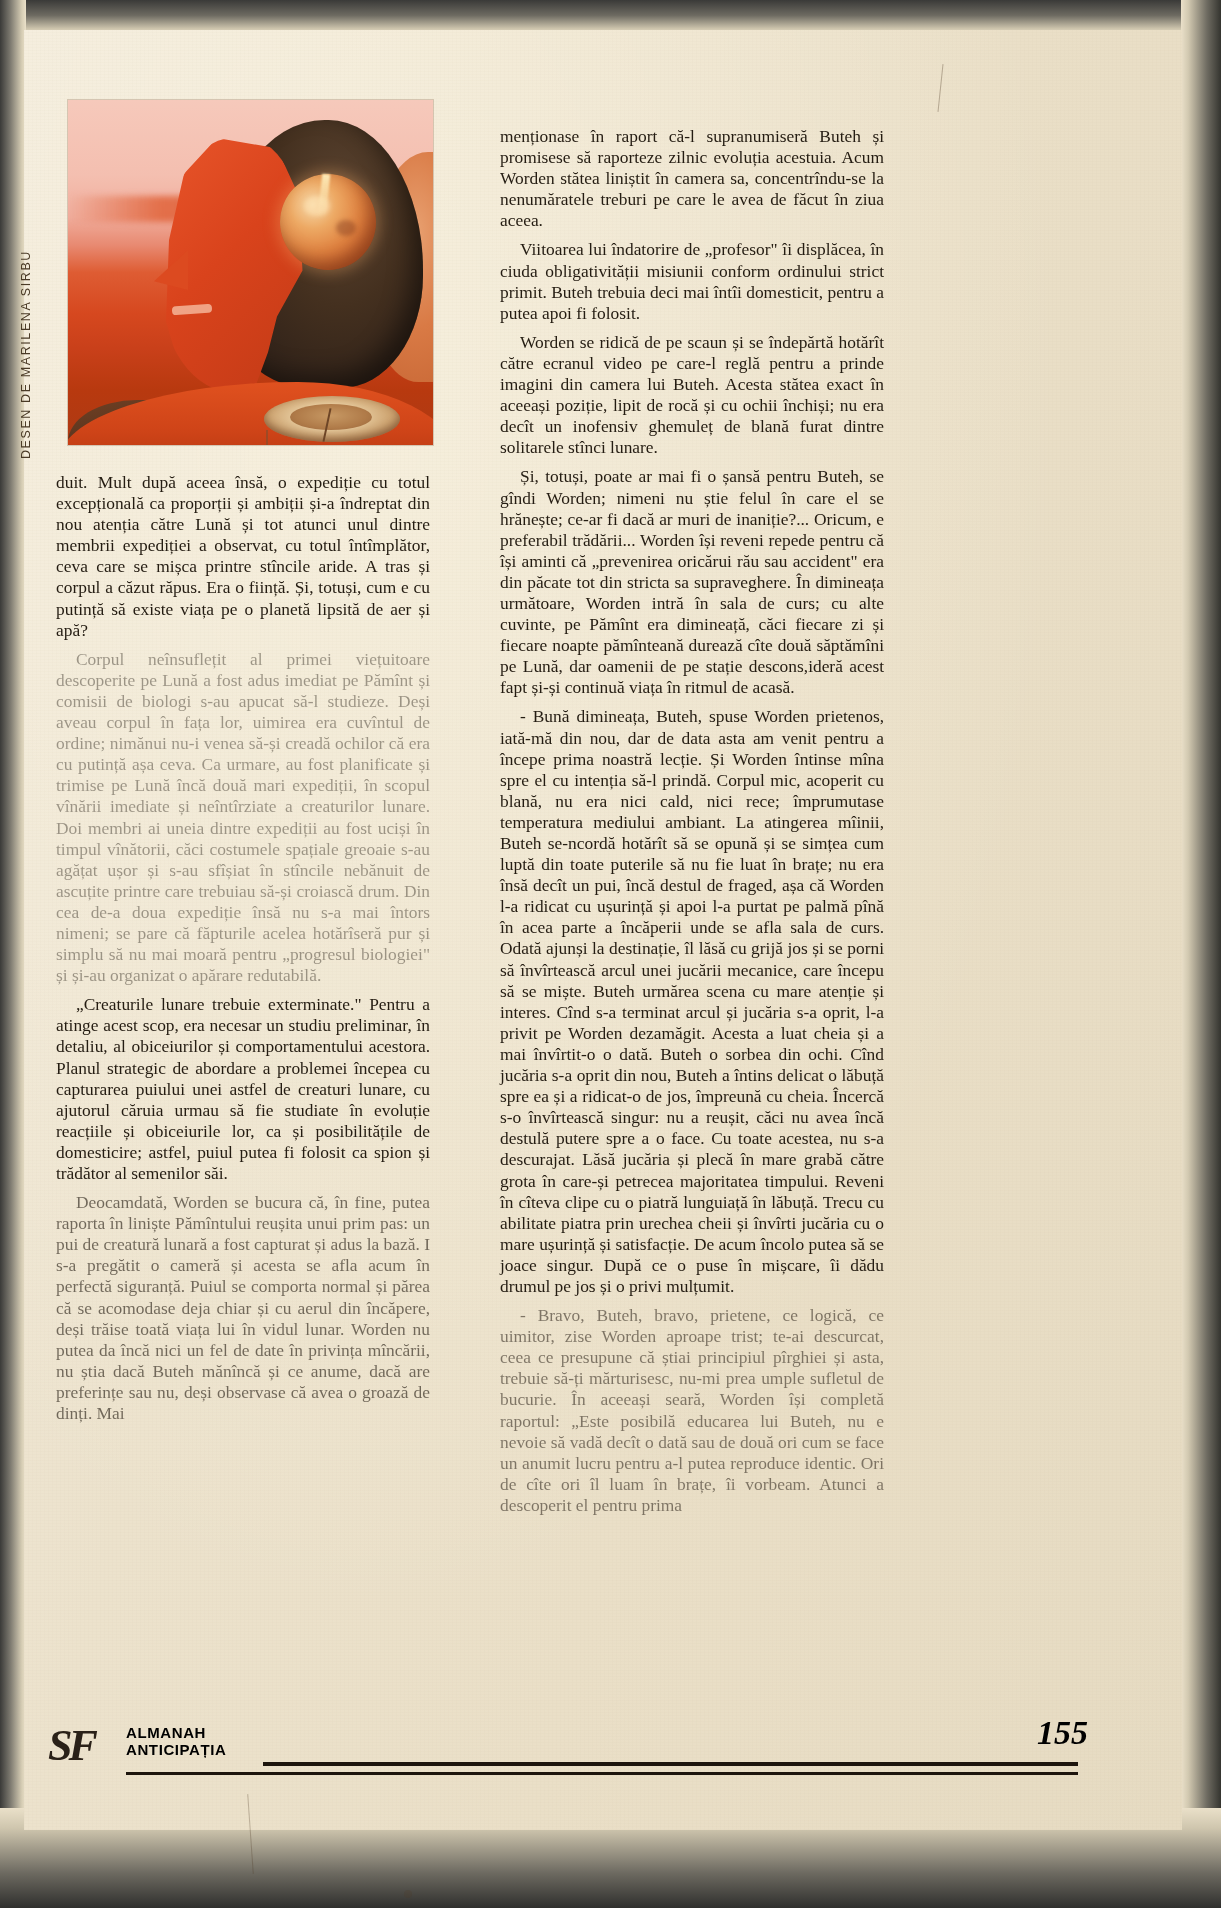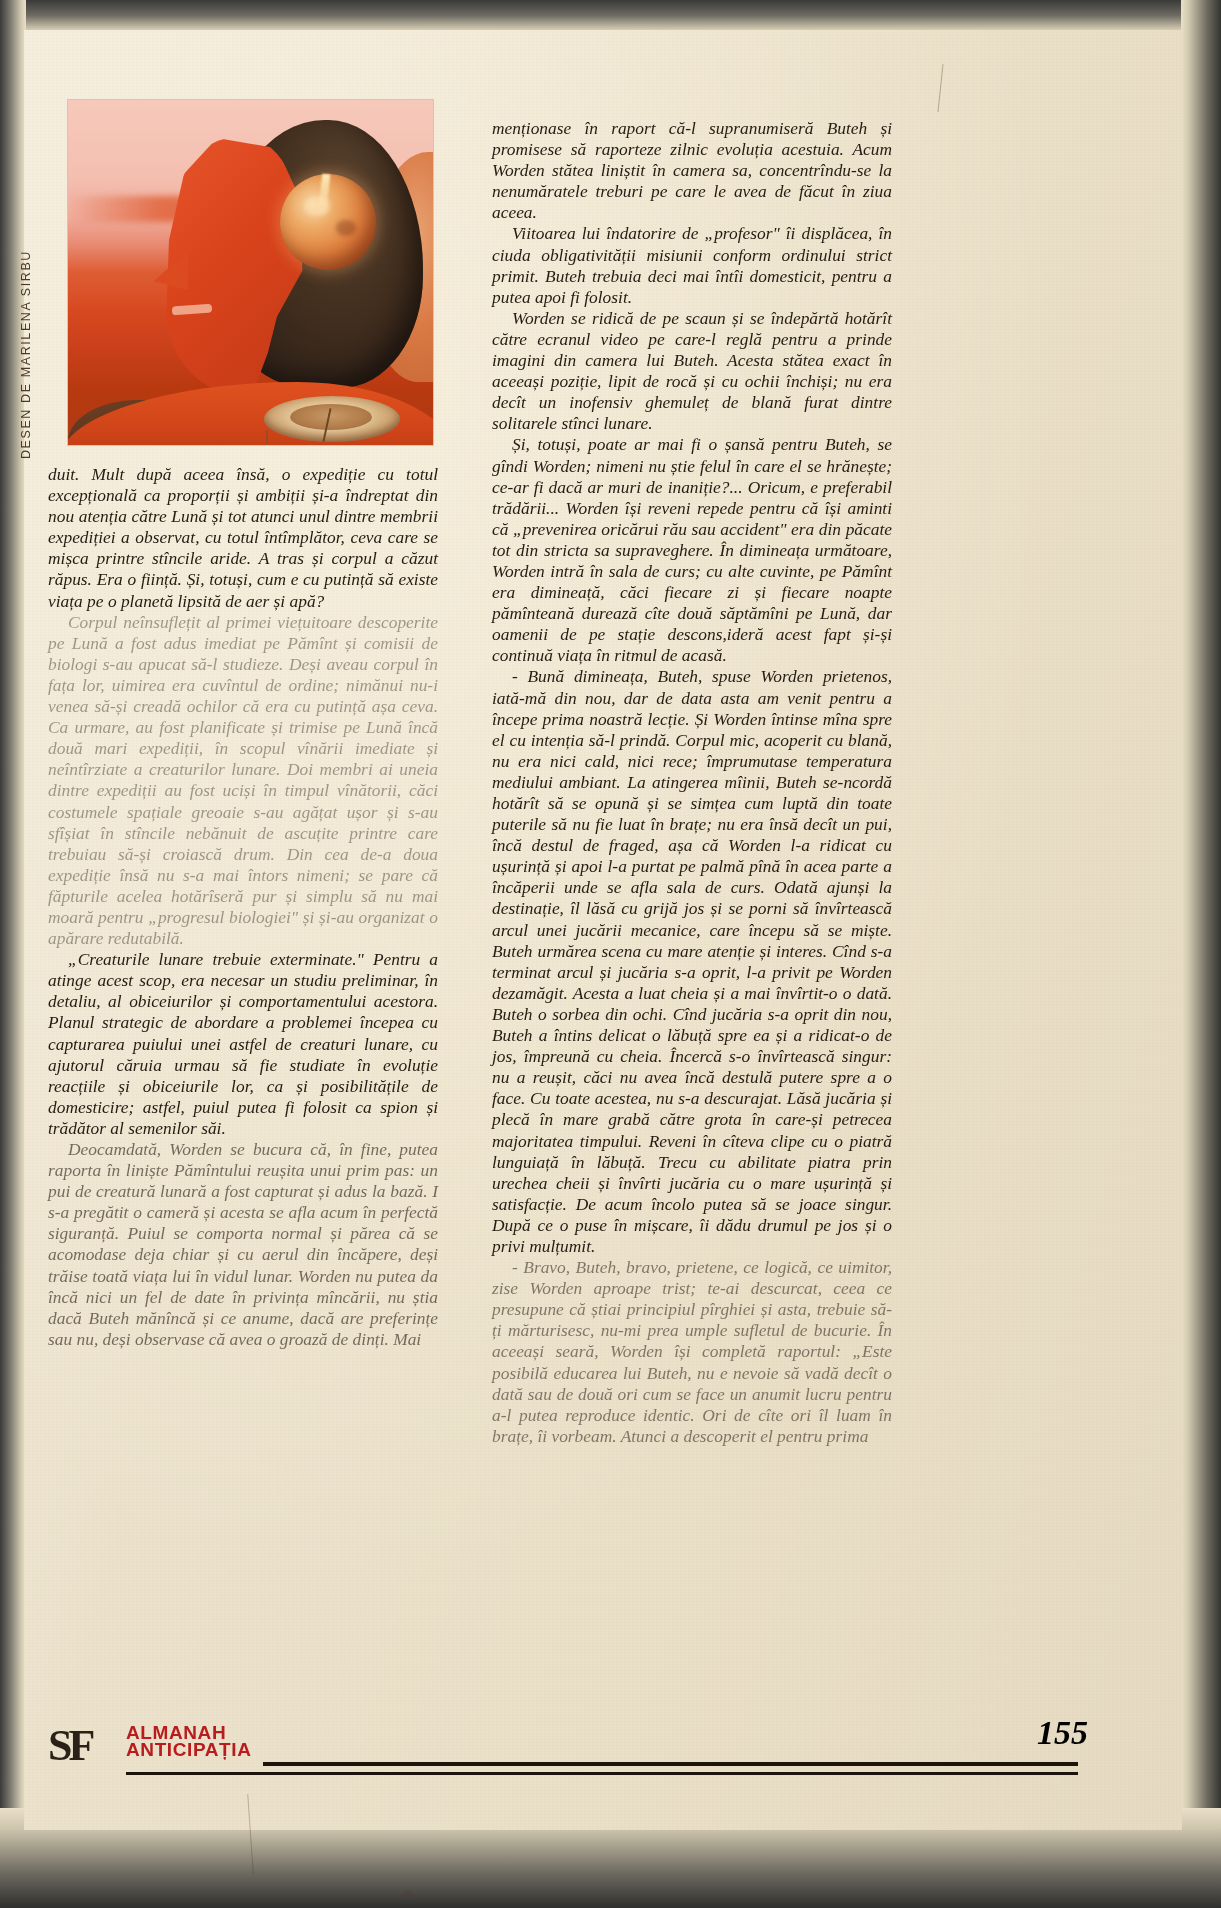--- a/index.html
+++ b/index.html
@@ -202,21 +202,21 @@
   .col {
     position: absolute;
     font-family: "Liberation Serif", serif;
     font-size: 17.4px;
     line-height: 21.1px;
     color: #241c12;
     text-align: justify;
     text-justify: inter-word;
     hyphens: manual;
   }
-  .col p { margin: 0; text-indent: 1.15em; font-style: italic; }
+  .col p { margin: 8px; text-indent: 1.15em; }
   .col p.noindent { text-indent: 0; }
 
   .col-left {
     left: 48px; top: 464px;
     width: 390px;
   }
   .col-right {
     left: 492px; top: 118px;
     width: 400px;
   }
@@ -231,32 +231,33 @@
     position: absolute;
     left: 48px; bottom: 120px;
     width: 1092px; height: 70px;
   }
   .logo-sf {
     position: absolute; left: 0; top: 2px;
     width: 62px; height: 52px;
     font-family: "Liberation Serif", serif;
     font-weight: bold;
     font-size: 44px;
+    font-style: italic;
     color: #2a2118;
     letter-spacing: -4px;
     line-height: 52px;
   }
   .logo-text {
     position: absolute; left: 78px; top: 6px;
     font-family: "Liberation Sans", sans-serif;
     font-weight: bold;
-    font-size: 19px;
+    font-size: 15px;
     line-height: 17px;
     letter-spacing: 0.6px;
-    color: #b91c1c;
+    color: #000000;
   }
   .rule-top {
     position: absolute; left: 215px; top: 44px;
     width: 815px; height: 4px; background: #1d150d;
   }
   .rule-bottom {
     position: absolute; left: 78px; top: 54px;
     width: 952px; height: 3px; background: #1d150d;
   }
   .page-no {

